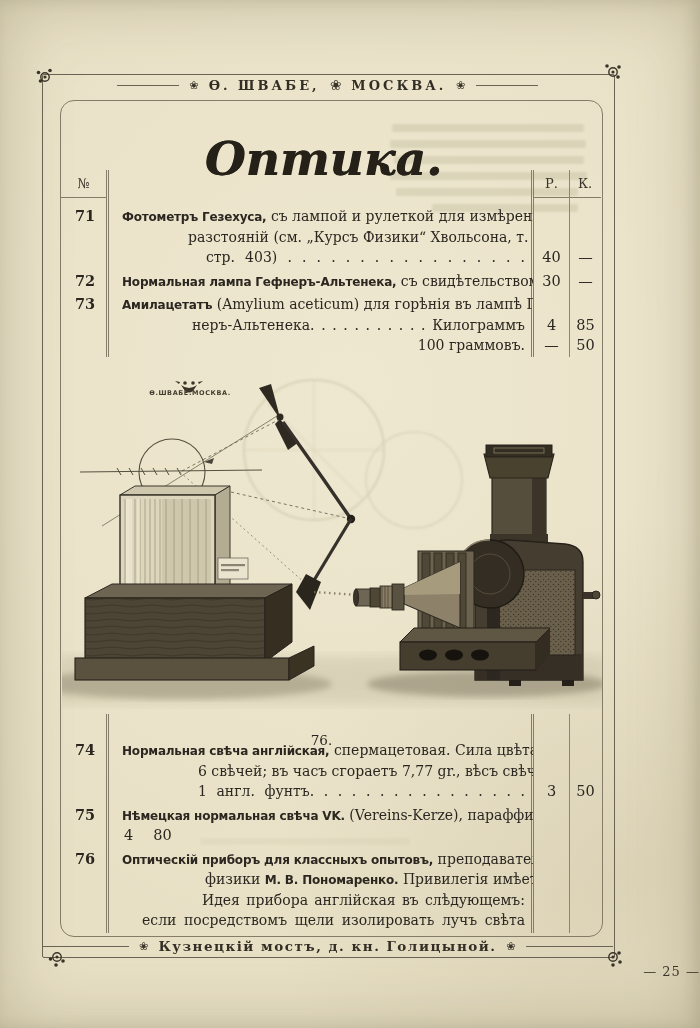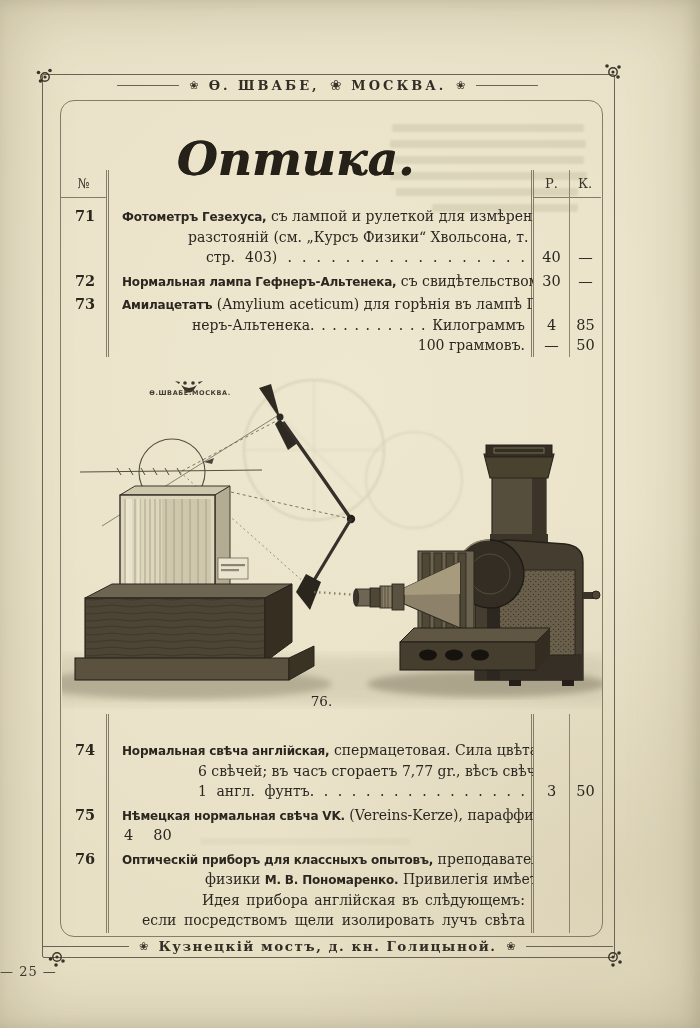--- a/index.html
+++ b/index.html
@@ -20,27 +20,27 @@
   .outer-border{left:42px; top:74px; width:571px; height:882px; border:1px solid #6b6454; border-radius:2px;}
   .corner{width:22px; height:22px;}
   
   .band{display:flex; align-items:center; justify-content:center; gap:10px;
         font-weight:bold; font-size:13px; letter-spacing:3px; color:#332e25; white-space:nowrap;}
   .band .rule{height:0; border-top:1px solid #6b6454;}
   .band .orn{letter-spacing:0; font-family:"DejaVu Sans", sans-serif; font-size:11px; color:#3a342a;}
   .band .orn.big{font-size:14px;}
   #headerband{left:42px; top:77px; width:571px;}
   #footerband{left:42px; top:938px; width:571px; font-size:13.5px; letter-spacing:1.5px;}
-  #pagenum{left:0; top:964px; width:700px; text-align:left; font-size:13px; letter-spacing:1px; color:#3a342b;}
+  #pagenum{left:0; top:964px; width:700px; text-align:right; font-size:13px; letter-spacing:1px; color:#3a342b;}
   
   .content-box{left:60px; top:100px; width:541px; height:835px; border:1px solid #847c66; border-radius:14px;}
   
   .sec-title{left:60px; top:131px; width:471px; text-align:center;
              font-family:"DejaVu Serif", serif; font-style:italic; font-weight:bold;
-             font-size:47px; color:#252119; text-shadow:0.6px 0.4px 0 #252119;}
+             font-size:47px; color:#252119; text-shadow:0.6px 0.4px 0 #252119;padding-left:28px;}
   
   .hd-box{top:170px; height:27px; border-bottom:1px solid #847c66; display:flex; align-items:center; font-size:13px; color:#3a342b;}
   #no-box{left:61px; width:45px; justify-content:center;}
   #rk-box{left:534px; width:67px;}
   #rk-box .cellr{width:35px; text-align:center;}
   #rk-box .cellk{width:32px; text-align:center;}
   
   .vr{width:3px; border-left:1px solid #857d68; border-right:1px solid #857d68; box-sizing:border-box;}
   .vr1{top:170px; height:187px;}
   .vr2{top:714px; height:219px;}
@@ -57,21 +57,21 @@
   .c-k{width:31px; text-align:center; font-size:14.5px;}
   .i20{padding-left:32px;} .i38{padding-left:50px;} .i48{padding-left:95px;}
   .i66{padding-left:78px;} .i70{padding-left:82px;} .i76{padding-left:88px;}
   .i80{padding-left:92px;} .i84{padding-left:96px;}
   .ar{text-align:right; text-align-last:right;}
   
   #illustration{left:62px; top:358px; width:540px; height:354px;}
   #dome-label{left:142px; top:389px; width:96px; text-align:center;
               font-family:"DejaVu Sans", sans-serif; font-weight:bold; font-size:6.5px;
               letter-spacing:0.6px; color:#453e30;}
-  #caption{left:110px; top:693px; width:423px; text-align:center; font-size:13.5px; color:#35302７;}
+  #caption{left:110px; top:732px; width:423px; text-align:center; font-size:13.5px; color:#35302７;}
   
   .ghost{background:#c6c0a3; opacity:.45; filter:blur(1.2px); border-radius:2px;}
 </style>
 </head>
 <body>
 
 <div class="page">
 
   <div class="abs ghost" style="left:392px;top:124px;width:192px;height:8px;"></div>
   <div class="abs ghost" style="left:390px;top:140px;width:196px;height:8px;"></div>

